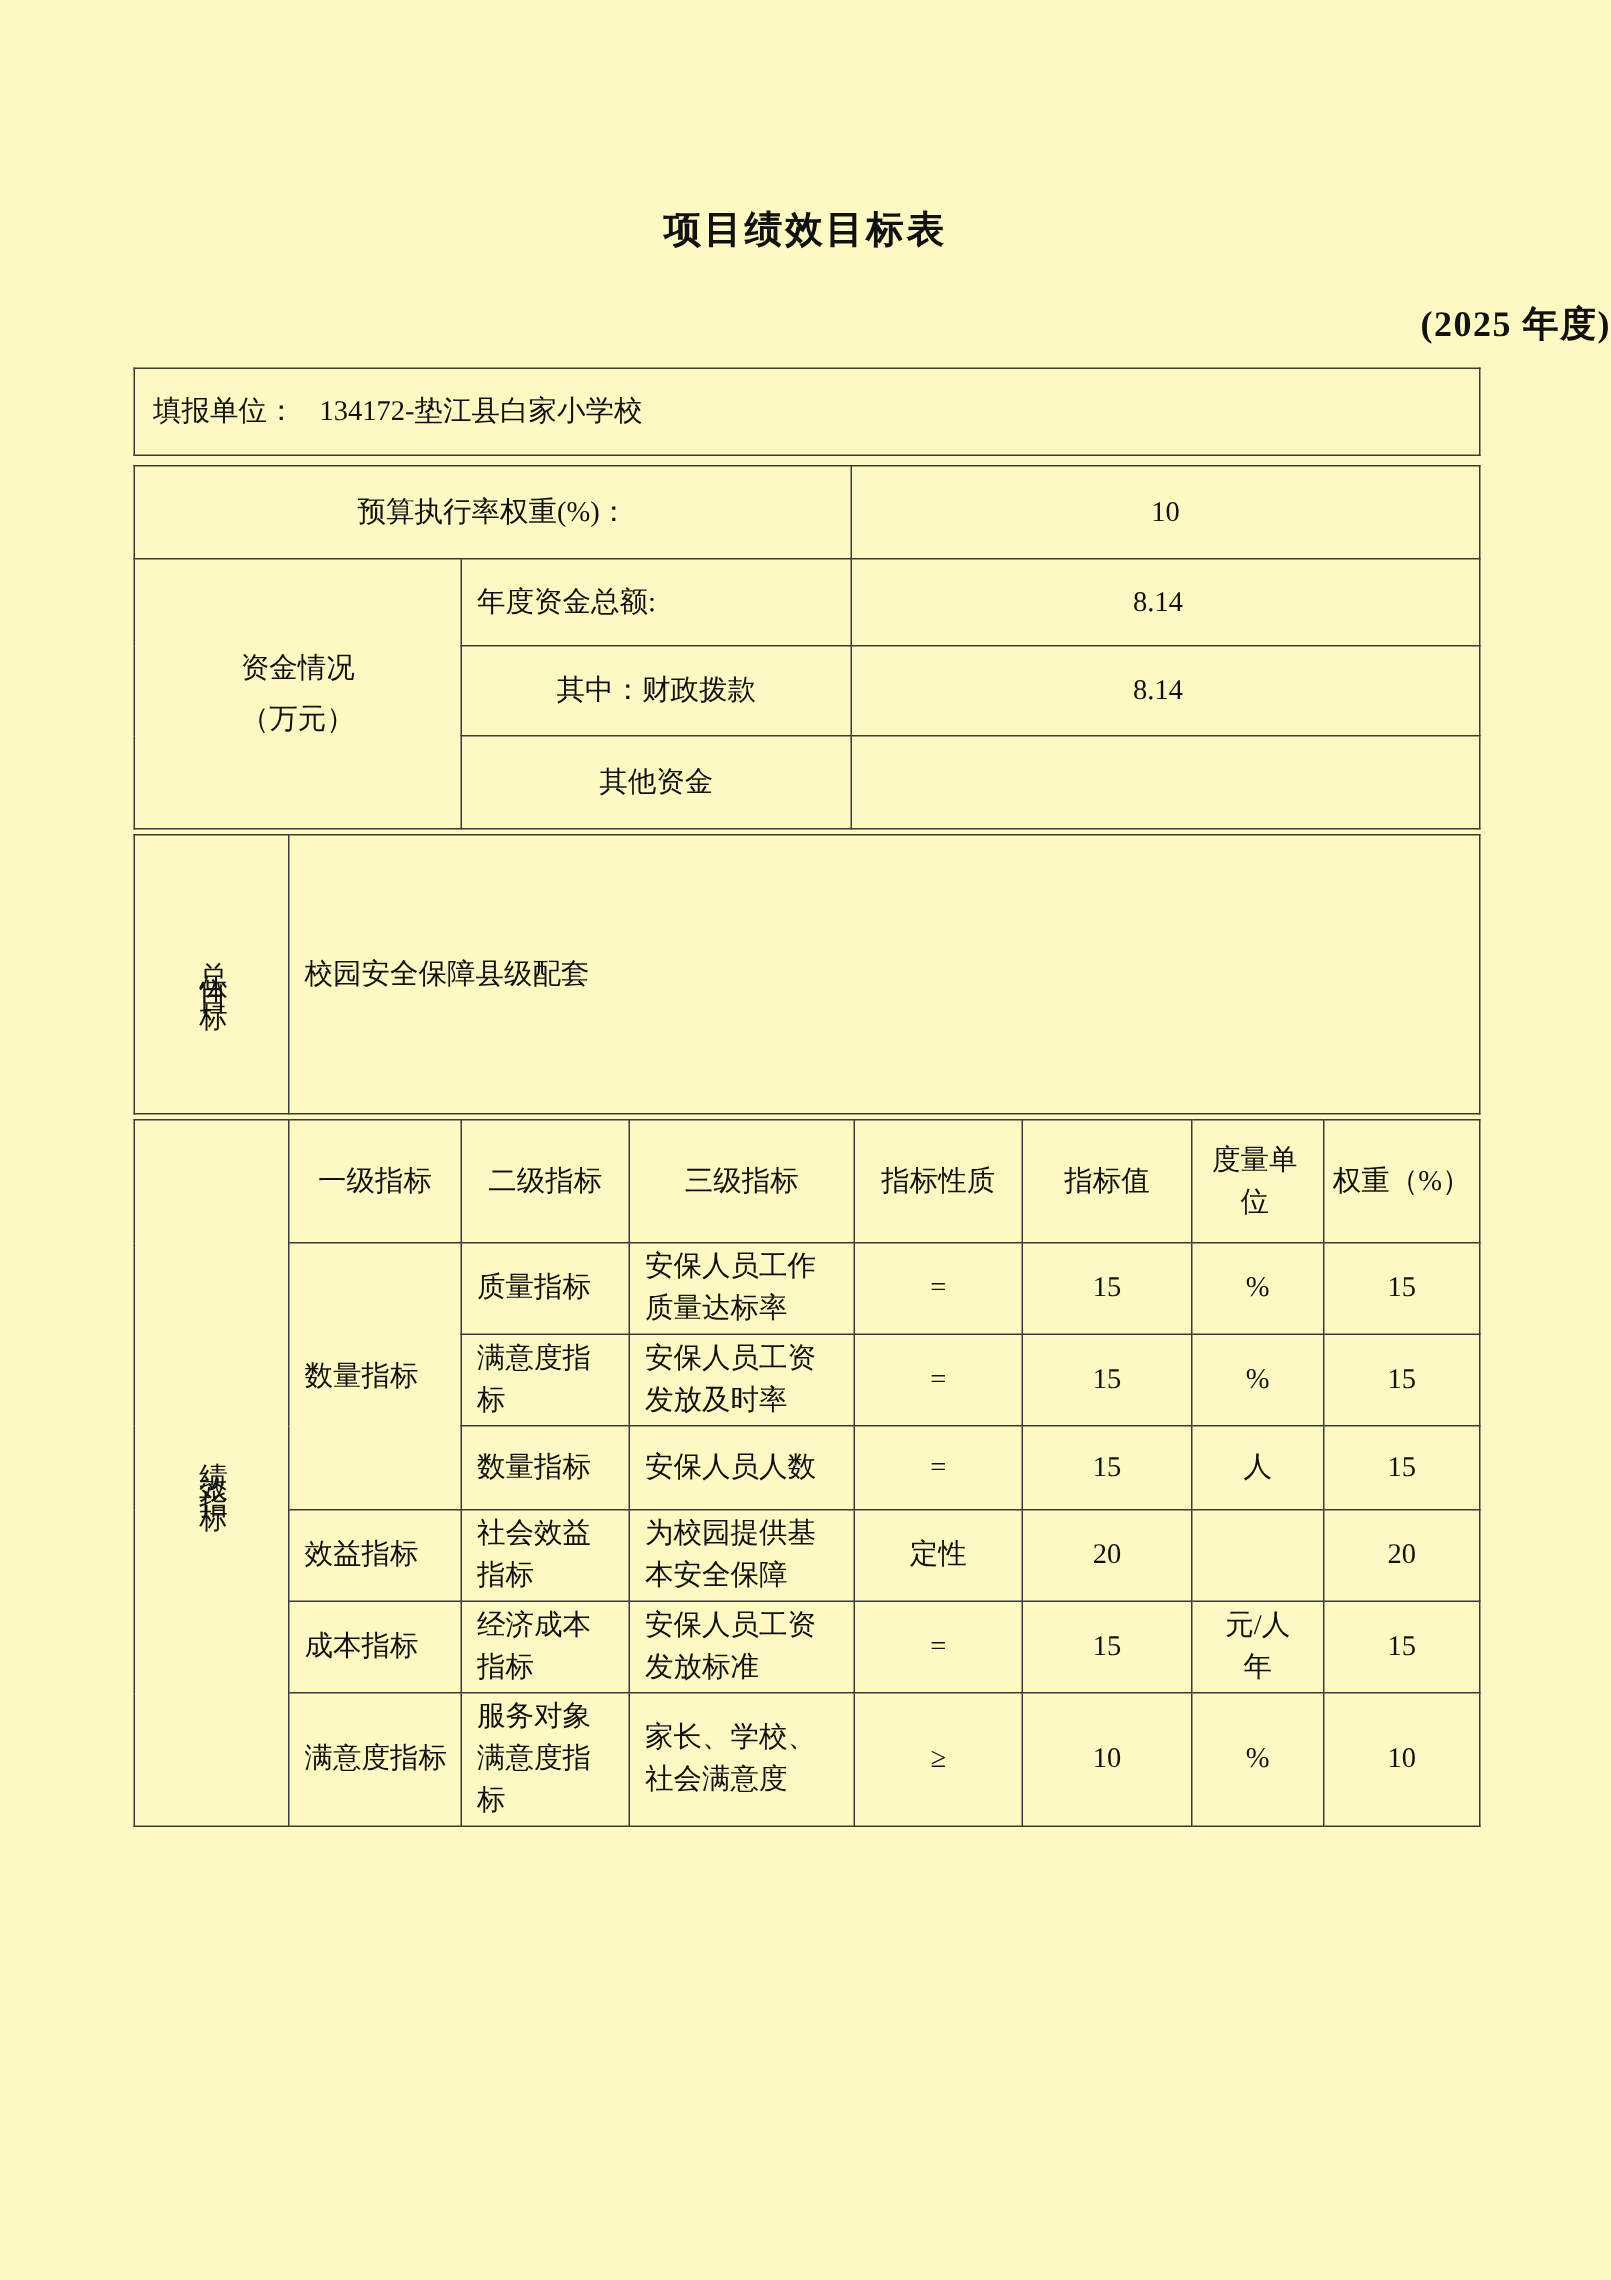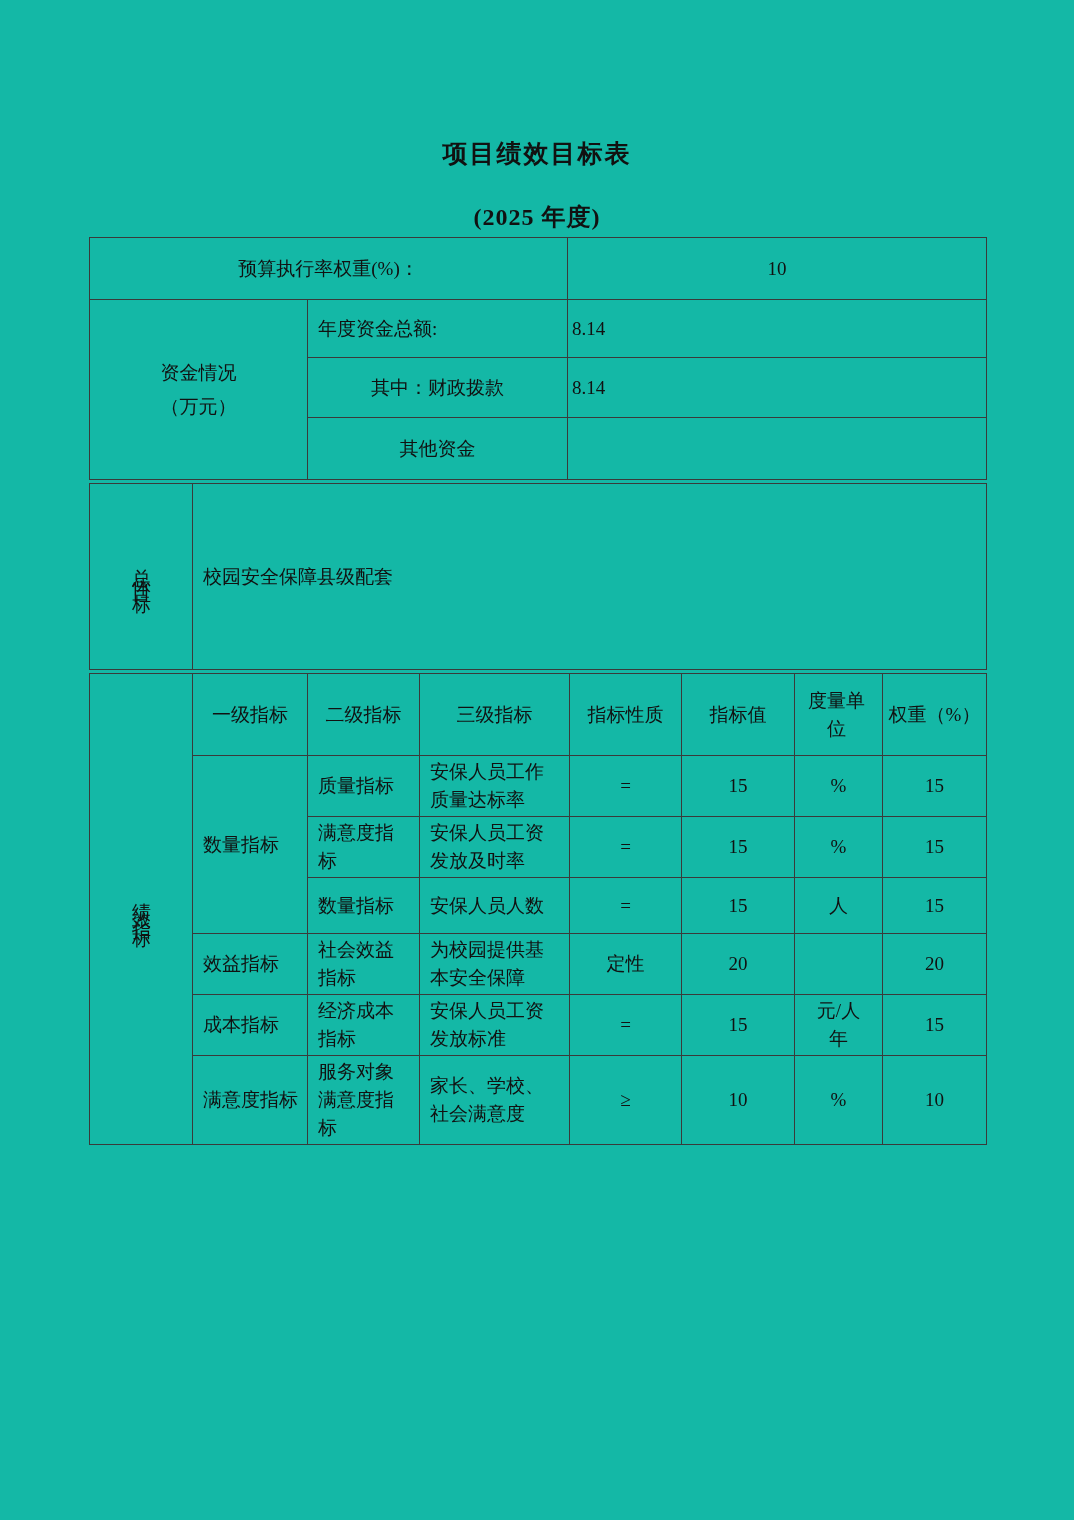--- a/index.html
+++ b/index.html
@@ -2,37 +2,37 @@
 <html><head>
 <meta charset="utf-8">
 <style>
   * { box-sizing: border-box; }
   html, body { margin: 0; padding: 0; background: #e8e8e8; }
   .page {
     position: relative;
     width: 1074px;
     height: 1520px;
     margin: 0 auto;
-    background: #14b8a6;
+    background: #fef9c3;
     font-family: "Liberation Serif", "DejaVu Serif", serif;
     color: #111111;
     overflow: hidden;
   }
   .doc-title {
     margin: 0;
     padding-top: 140px;
     text-align: center;
     font-size: 25px;
     font-weight: 600;
     letter-spacing: 2px;
     line-height: 28px;
   }
   .doc-subtitle {
     margin: 35px 0 0 0;
-    text-align: center;
+    text-align: right;
     font-size: 24px;
     font-weight: 600;
     letter-spacing: 1px;
     line-height: 28px;
   }
   .tbl {
     border-collapse: collapse;
     table-layout: fixed;
     width: 897px;
     margin-left: 89px;
@@ -44,21 +44,21 @@
     font-size: 19px;
     line-height: 34px;
     text-align: center;
     vertical-align: middle;
     padding: 2px 4px;
     word-break: break-all;
     overflow: hidden;
   }
   .t5 td { line-height: 28px; }
   td.l { text-align: left; padding-left: 10px; padding-right: 8px; }
-  td.r { text-align: left; padding-right: 14px; }
+  td.r { text-align: center; padding-right: 14px; }
   td.fill-cell { text-align: left; padding-left: 12px; }
   .fill-value { margin-left: 16px; }
   td.lv2 { }
   td.unit { padding-left: 14px; padding-right: 14px; }
   td.hd-unit { padding-left: 8px; padding-right: 12px; }
   td.hd { font-weight: 400; }
   td.vcell { padding: 0; }
   .vtext {
     display: inline-block;
     writing-mode: vertical-rl;
@@ -79,20 +79,32 @@
   tr.h85 { height: 85px; }
 </style>
 </head>
 <body>
 
 <div class="page">
 
   <h1 class="doc-title">项目绩效目标表</h1>
   <div class="doc-subtitle">(2025 年度)</div>
 
+  <table class="tbl t1">
+    <colgroup>
+        <col style="width:897px">
+      </colgroup>
+    <tbody>
+        <tr class="h58">
+      <td class="fill-cell">
+        <span>填报单位：</span><span class="fill-value">134172-垫江县白家小学校</span>
+      </td>
+    </tr>
+  </tbody>
+    </table>
 
   <table class="tbl t2">
     <colgroup>
       <col style="width:218px">
         <col style="width:262px">
         <col style="width:225px">
         <col style="width:192px">
     </colgroup>
     <tbody>
   </tbody>

